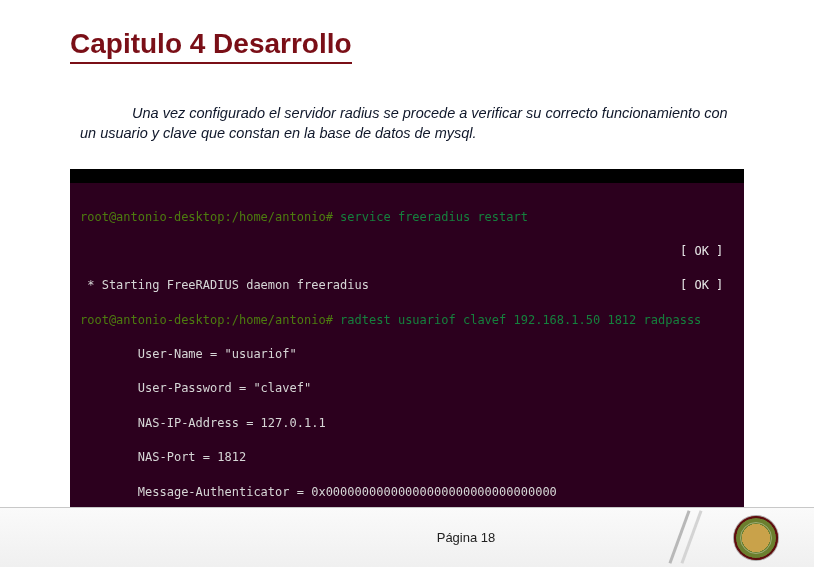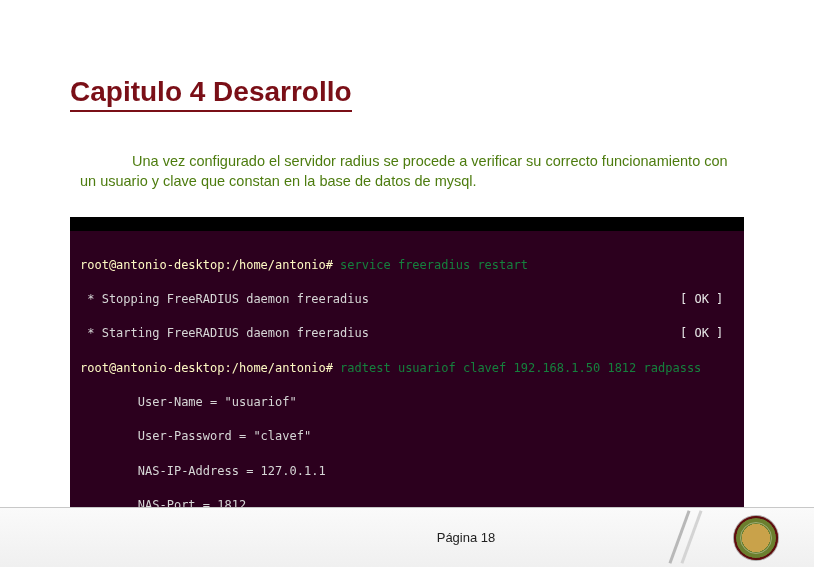--- a/index.html
+++ b/index.html
@@ -16,45 +16,45 @@
     padding: 28px 70px 0 70px;
   }
   h1.title {
     font-size: 28px;
     font-weight: 700;
     color: #7a0f17;
     border-bottom: 2px solid #7a0f17;
     display: inline-block;
     padding-bottom: 2px;
     margin-bottom: 40px;
-    margin-top: 48px;
   }
   .body-text {
     font-size: 14.5px;
     line-height: 1.35;
-    color: #4d7c0f;
+    color: #0f172a;
     margin: 0 10px;
+    font-style: italic;
   }
   .body-text.first { text-indent: 52px; margin-bottom: 26px; }
   .terminal-wrap {
     margin: 0 0 0 0;
   }
   .terminal {
     background: #2c001e;
     color: #e8e8e8;
     font-family: "DejaVu Sans Mono", Menlo, Consolas, monospace;
     font-size: 12px;
     line-height: 1.45;
     padding: 8px 10px 10px 10px;
     white-space: pre;
     position: relative;
   }
   .terminal .g { color: #d6d6d6; }
   .terminal .ok { color: #e8e8e8; }
-  .terminal .prompt { color: #fef9c3; }
+  .terminal .prompt { color: #4d7c0f; }
   .terminal .cmd { color: #15803d; }
   .ok-right {
     position: absolute;
     left: 600px;
   }
   .top-black-strip {
     height: 14px;
     background: #000;
     margin: 0 0 0 0;
   }
@@ -131,21 +131,21 @@
 
 <div class="page">
   <h1 class="title">Capitulo 4  Desarrollo</h1>
 
   <p class="body-text first">Una vez configurado el servidor radius se procede a verificar su correcto funcionamiento con un usuario y clave que constan en la base de datos de mysql.</p>
 
   <div class="terminal-wrap">
     <div class="top-black-strip"></div>
     <div class="terminal">
 <span class="term-row"><span class="prompt">root@antonio-desktop:/home/antonio#</span> <span class="cmd">service freeradius restart</span></span>
-<span class="term-row"><span class="g"> * Stopping FreeRADIUS daemon freeradius</span><span class="ok ok-right">[ OK ]</span></span>
+<span class="term-row"><span class="ok ok-right">[ OK ]</span></span>
 <span class="term-row"><span class="g"> * Starting FreeRADIUS daemon freeradius</span><span class="ok ok-right">[ OK ]</span></span>
 <span class="term-row"><span class="prompt">root@antonio-desktop:/home/antonio#</span> <span class="cmd">radtest usuariof clavef 192.168.1.50 1812 radpasss</span></span>
 <span class="term-row"><span class="g">        User-Name = "usuariof"</span></span>
 <span class="term-row"><span class="g">        User-Password = "clavef"</span></span>
 <span class="term-row"><span class="g">        NAS-IP-Address = 127.0.1.1</span></span>
 <span class="term-row"><span class="g">        NAS-Port = 1812</span></span>
 <span class="term-row"><span class="g">        Message-Authenticator = 0x00000000000000000000000000000000</span></span>
 
 
     </div>

